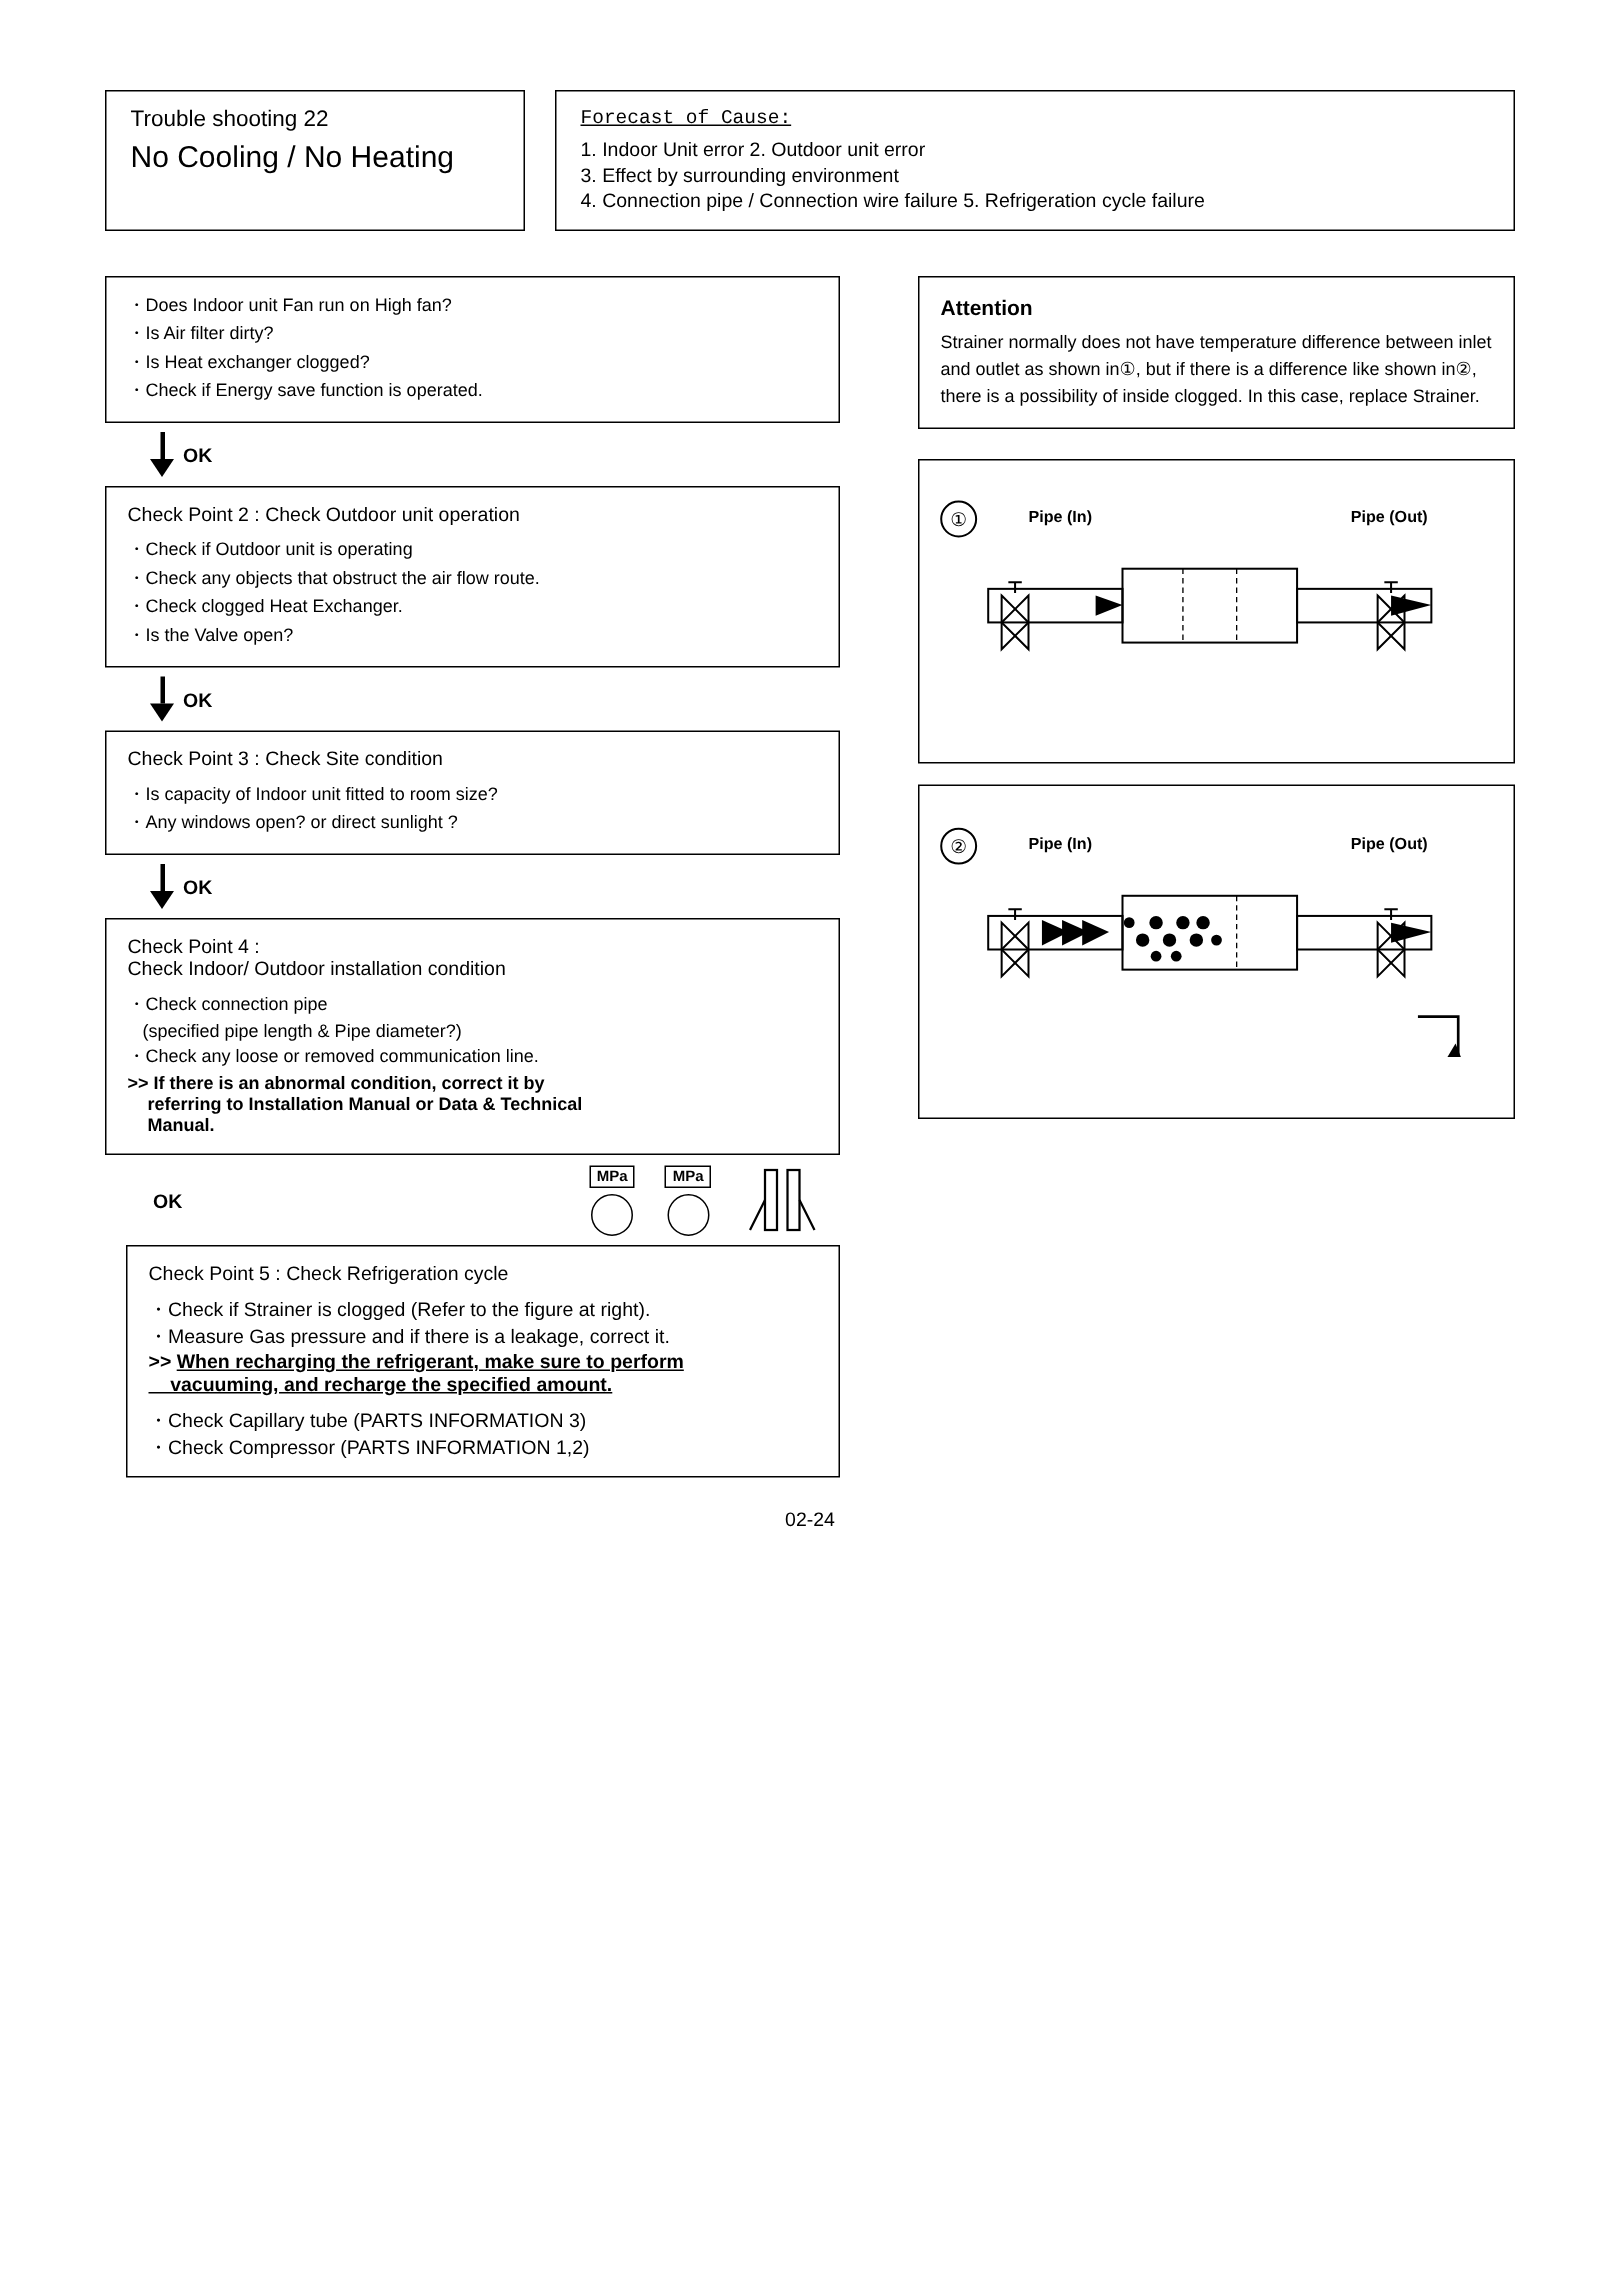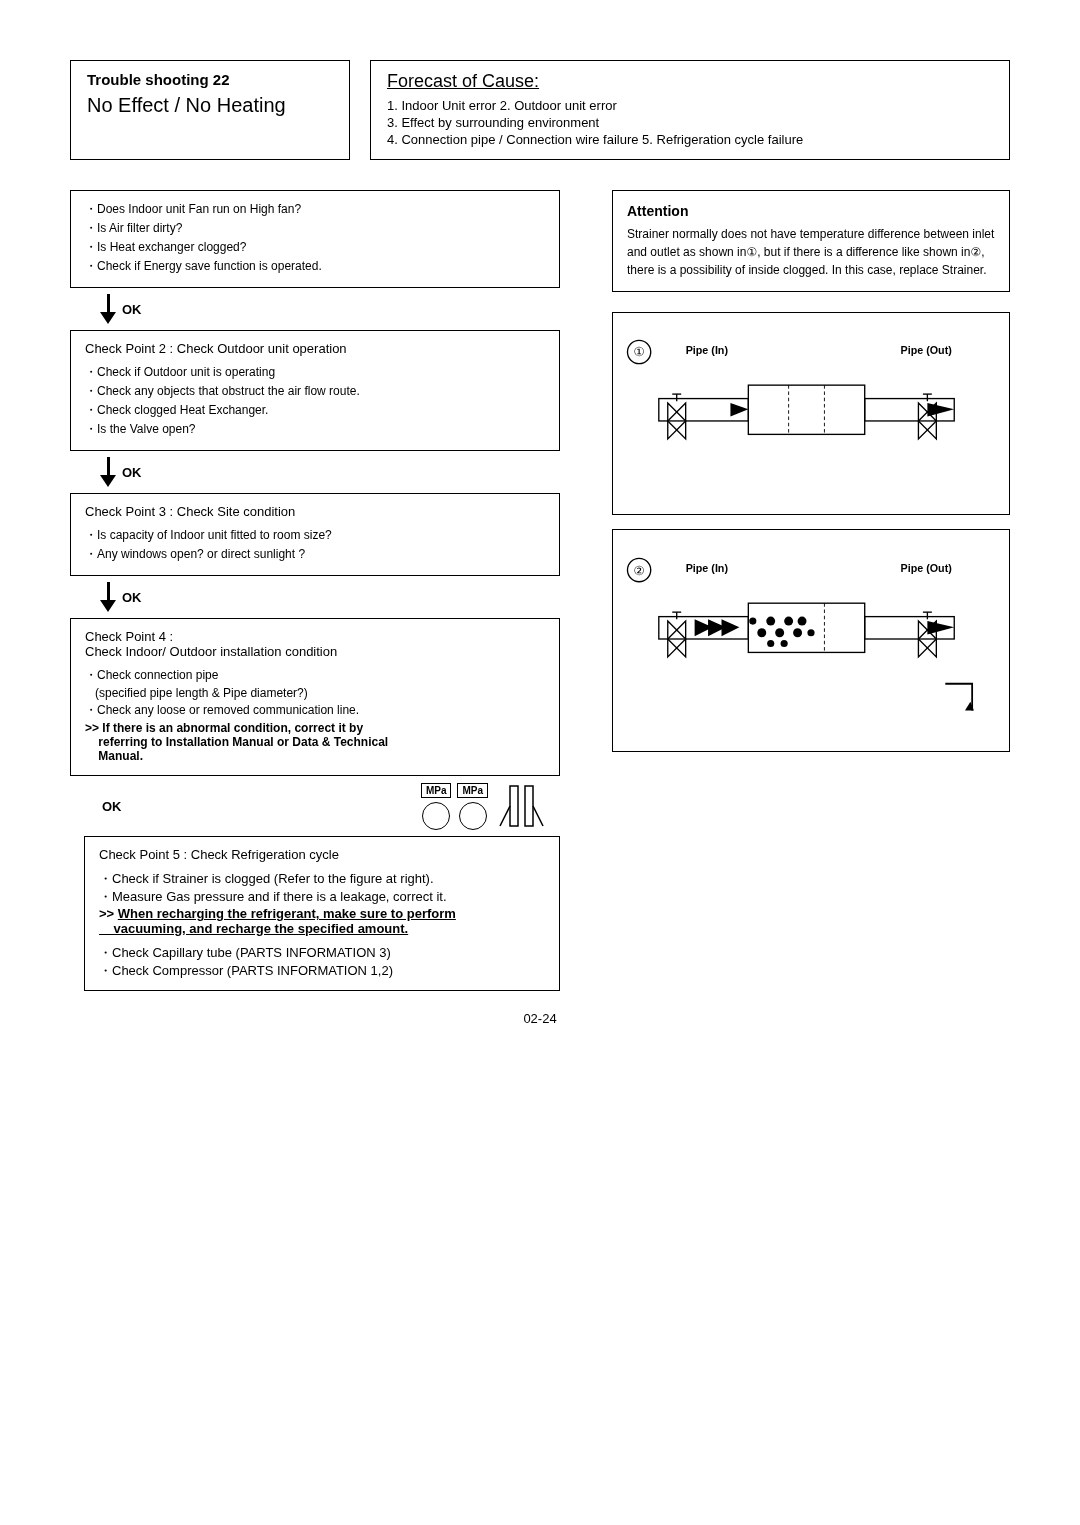--- a/index.html
+++ b/index.html
@@ -20,40 +20,41 @@
     }
 
     .title-box {
       border: 1.5px solid #000;
       padding: 10px 16px;
       min-width: 280px;
       max-width: 340px;
     }
 
     .title-box .trouble-shooting {
-      font-weight: bold;
+      font-weight: normal;
       font-size: 15px;
       margin-bottom: 6px;
     }
 
     .title-box .main-title {
       font-size: 20px;
       font-weight: normal;
     }
 
     .forecast-box {
       border: 1.5px solid #000;
       padding: 10px 16px;
       flex: 1;
     }
 
     .forecast-box .forecast-title {
       text-decoration: underline;
-      font-size: 18px;
+      font-size: 13px;
       margin-bottom: 6px;
+      font-family: Liberation Mono, monospace;
     }
 
     .forecast-box ol {
       list-style: none;
       padding: 0;
     }
 
     .forecast-box ol li {
       margin-bottom: 2px;
       font-size: 13px;
@@ -201,21 +202,21 @@
       align-items: center;
       padding: 6px 0 6px 30px;
     }
   </style>
 </head>
 <body>
 
 <div class="page-header">
   <div class="title-box">
     <div class="trouble-shooting">Trouble shooting 22</div>
-    <div class="main-title">No Effect / No Heating</div>
+    <div class="main-title">No Cooling / No Heating</div>
   </div>
   <div class="forecast-box">
     <div class="forecast-title">Forecast of Cause:</div>
     <ol>
       <li>1. Indoor Unit error    2. Outdoor unit error</li>
       <li>3. Effect by surrounding environment</li>
       <li>4. Connection pipe / Connection wire failure    5. Refrigeration cycle failure</li>
     </ol>
   </div>
 </div>
@@ -290,21 +291,21 @@
     </div>
 
     <div class="ok-arrow-with-gauges">
       <div class="ok-arrow-left">
         <div class="arrow-down">
           <div class="arrow-shaft"></div>
           <div class="arrow-head"></div>
         </div>
         <span class="ok-text">OK</span>
       </div>
-      <div style="display:flex; gap:2px; align-items:center;">
+      <div style="display:flex; gap:16px; align-items:center;">
         <div class="mpa-gauge">
           <div class="mpa-label">MPa</div>
           <div class="mpa-circle"></div>
         </div>
         <div class="mpa-gauge">
           <div class="mpa-label">MPa</div>
           <div class="mpa-circle"></div>
         </div>
 
         <svg width="60" height="60">

